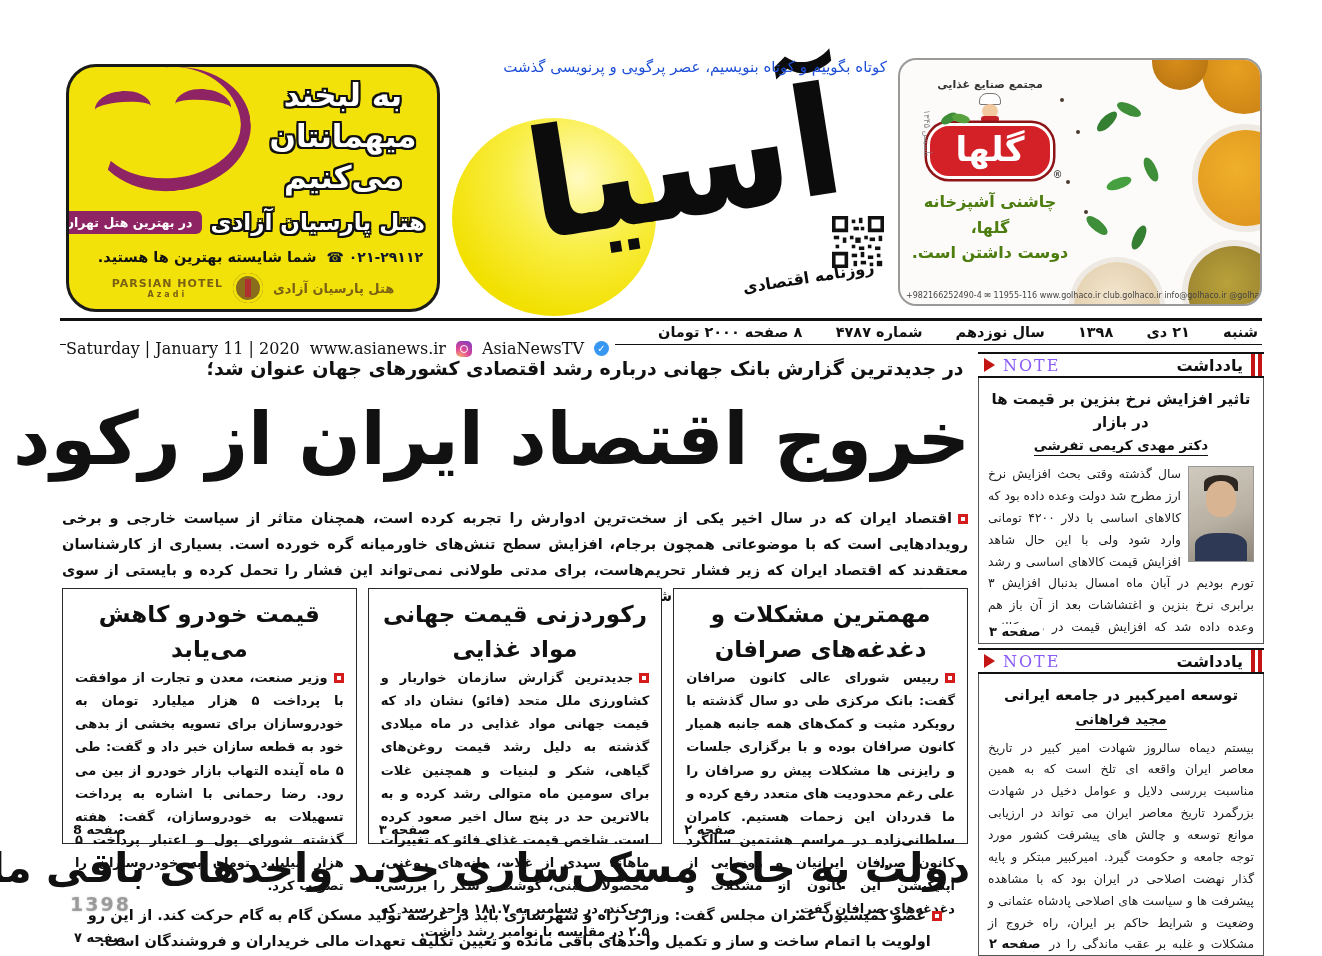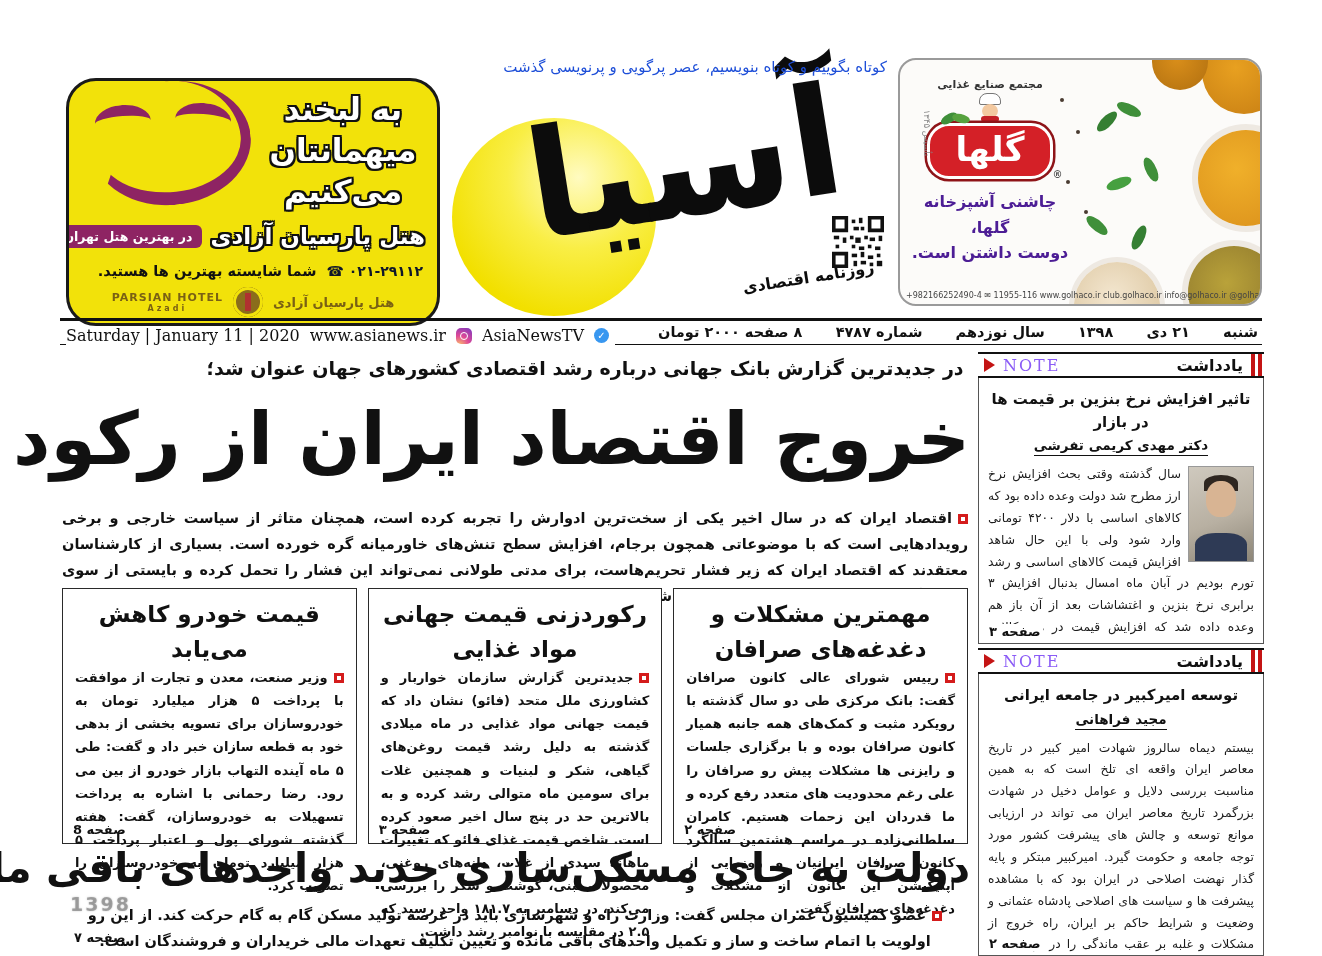--- a/index.html
+++ b/index.html
@@ -5,21 +5,21 @@
   * { margin:0; padding:0; box-sizing:border-box; }
   html,body { background:#e8e8e8; }
   .page {
     position:relative; width:1322px; height:956px; margin:0 auto;
     background:#ffffff; overflow:hidden;
     font-family:"DejaVu Sans", sans-serif; color:#111; direction:rtl;
   }
   
   .hotel-ad {
     position:absolute; left:66px; top:64px; width:374px; height:248px;
-    background:#f2e20a; border:3px solid #1a1a1a; border-radius:30px; overflow:hidden;margin-top:14px;
+    background:#f2e20a; border:3px solid #1a1a1a; border-radius:30px; overflow:hidden;
   }
   .smiley { position:absolute; left:18px; top:10px; width:170px; height:130px; }
   .brow { position:absolute; width:56px; height:34px; border:0; border-top:11px solid #8e2463; border-radius:50%; }
   .brow.b1 { left:8px; top:14px; transform:rotate(-4deg); }
   .brow.b2 { left:88px; top:12px; transform:rotate(4deg); }
   .smile { position:absolute; left:4px; top:-10px; width:160px; height:124px;
     border:0; border-bottom:13px solid #8e2463; border-left:6px solid transparent; border-right:10px solid #8e2463; border-radius:50%; transform:rotate(-6deg); }
   .hotel-slogan { position:absolute; right:14px; top:8px; width:160px; text-align:center;
     font-weight:bold; font-size:31px; line-height:1.32; color:#fff;
     text-shadow:-2px 0 #111,2px 0 #111,0 -2px #111,0 2px #111,-2px -2px #111,2px 2px #111,-2px 2px #111,2px -2px #111; }
@@ -76,28 +76,28 @@
   .chef .face { position:absolute; left:7px; top:11px; width:16px; height:14px; background:#f3c9a0; border-radius:50%; }
   .chef .scarf { position:absolute; left:6px; top:23px; width:18px; height:6px; background:#c42026; border-radius:3px; }
   .golha-logo { display:inline-block; background:#d42027; color:#fff; font-size:34px; font-weight:bold;
     padding:6px 26px 10px; border-radius:22px; border:3px solid #fff; box-shadow:0 0 0 2.5px #8e1418; position:relative; line-height:1; }
   .golha-logo .leafpair { position:absolute; left:10px; top:-12px; width:30px; height:16px; }
   .golha-logo .leafpair i { position:absolute; width:18px; height:9px; background:#3f8f3a; border-radius:60% 40% 60% 40%; }
   .golha-logo .leafpair i:nth-child(1){ left:0; transform:rotate(-25deg); }
   .golha-logo .leafpair i:nth-child(2){ left:12px; transform:rotate(20deg); background:#57a23f; }
   .golha-reg { position:absolute; right:-12px; bottom:-4px; font-size:10px; color:#555; }
   .golha-est { position:absolute; left:-4px; top:60px; transform:rotate(90deg); font-size:8.5px; color:#888; }
-  .golha-slogan { margin-top:10px; font-size:16px; font-weight:bold; color:#4c1d95; line-height:1.6; }
+  .golha-slogan { margin-top:10px; font-size:16px; font-weight:bold; color:#4d7c0f; line-height:1.6; }
   .golha-contact { position:absolute; left:6px; right:6px; bottom:4px; direction:ltr; text-align:center;
     font-size:8px; color:#444; white-space:nowrap; }
 
   
   .datebar { position:absolute; left:60px; top:318px; width:1202px; height:27px;
     border-top:3px solid #111; border-bottom:1.5px solid #111; z-index:2; }
-  .datebar-left { position:absolute; left:6px; top:5px; direction:ltr; display:flex; align-items:center; gap:10px;
+  .datebar-left { position:absolute; left:6px; top:18px; direction:ltr; display:flex; align-items:center; gap:10px;
     font-family:"DejaVu Serif", serif; font-size:16px; color:#111; background:#fff; padding-right:6px; }
   .ig-icon { width:16px; height:16px; border-radius:5px; display:inline-block; position:relative;
     background:radial-gradient(circle at 20% 110%, #fdc468, #df4996 45%, #8a3ab9 90%); }
   .ig-icon::after { content:""; position:absolute; left:4px; top:4px; width:6px; height:6px; border:1.5px solid #fff; border-radius:50%; }
   .verified { width:15px; height:15px; border-radius:50%; background:#3897f0; color:#fff; font-size:10px;
     display:inline-flex; align-items:center; justify-content:center; font-family:"DejaVu Sans", sans-serif; font-weight:bold; }
   .datebar-right { position:absolute; right:4px; top:3px; width:600px; display:flex; direction:rtl;
     justify-content:space-between; font-size:14.5px; font-weight:bold; }
 
   

